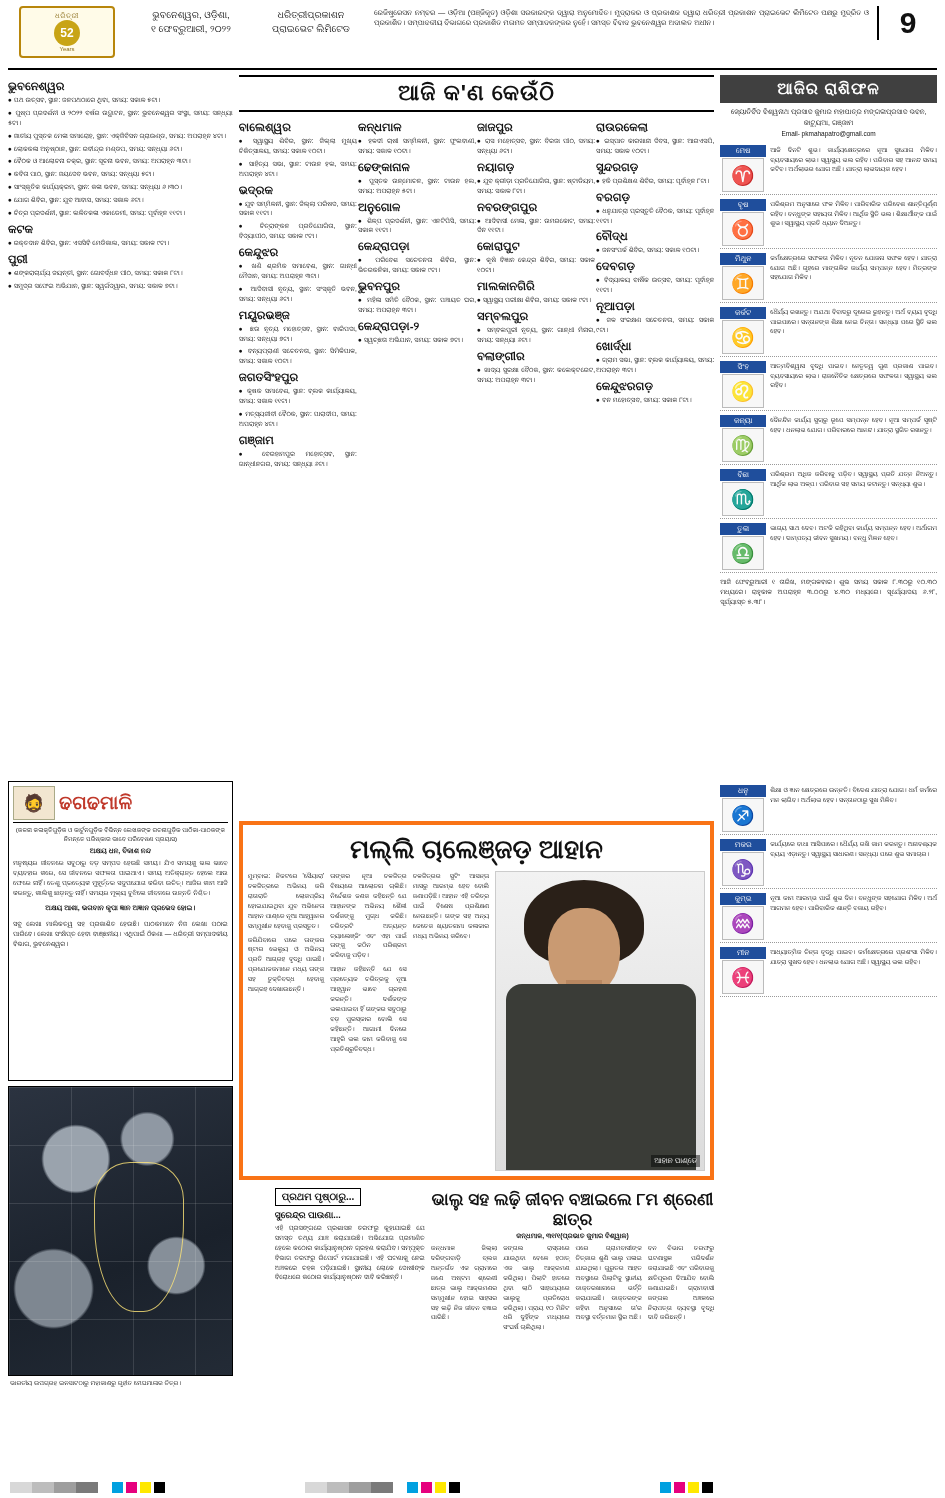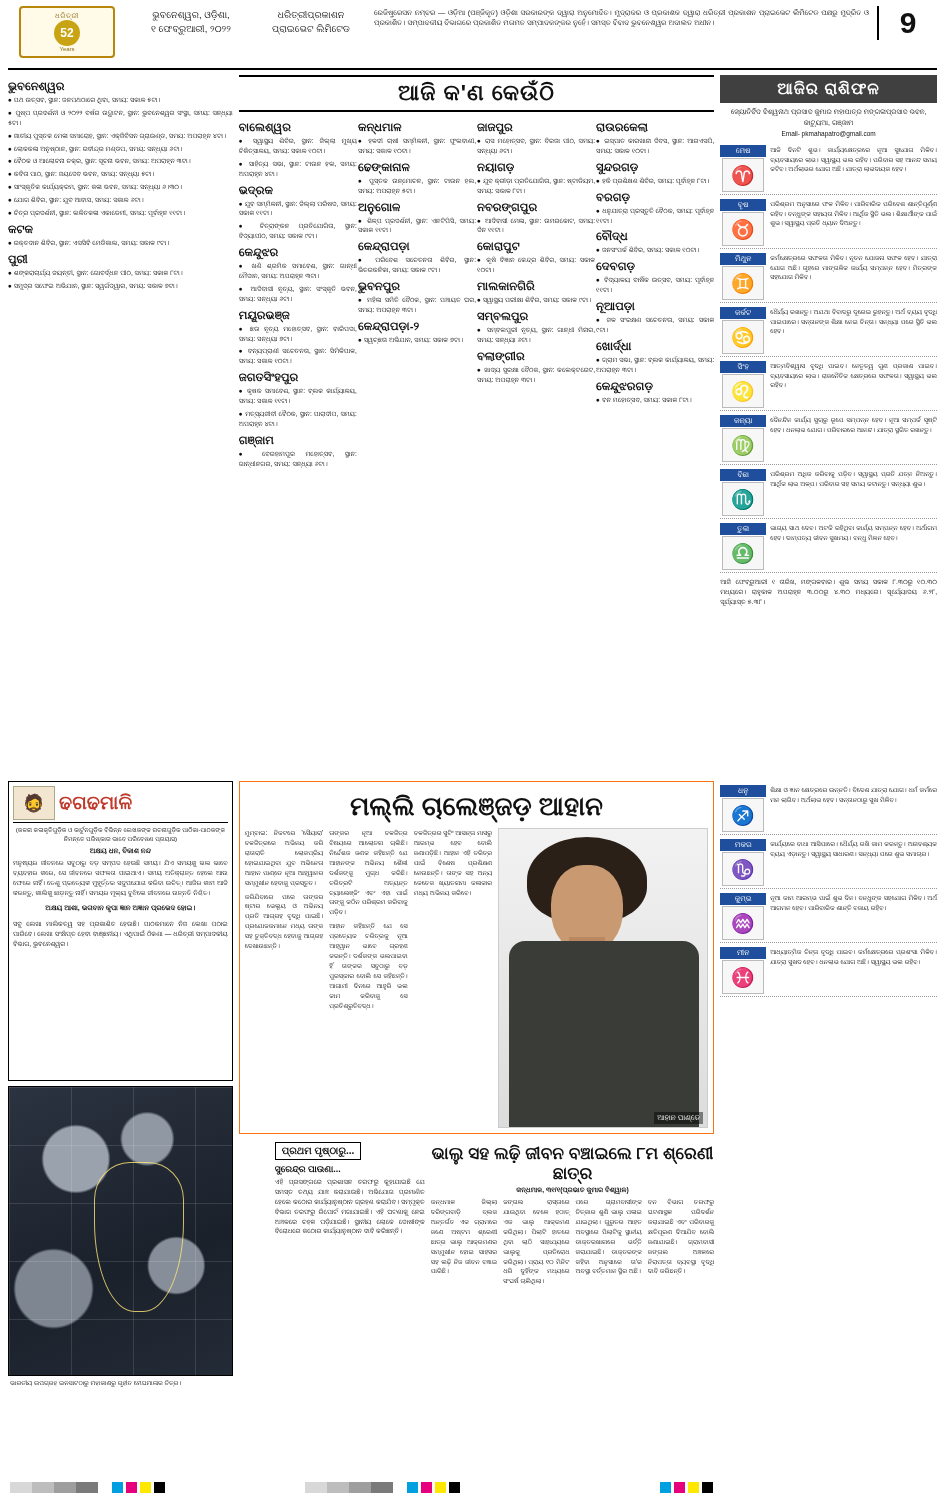--- a/index.html
+++ b/index.html
@@ -76,21 +76,21 @@
      linear-gradient(160deg,#2b3340,#1a212b 60%,#232b36);
      position:relative; }
   .satellite .grid { position:absolute; inset:0; background-image:
      linear-gradient(to right, rgba(255,255,255,.12) 1px, transparent 1px),
      linear-gradient(to bottom, rgba(255,255,255,.12) 1px, transparent 1px);
      background-size:62px 58px; }
   .satellite .india { position:absolute; left:38%; top:26%; width:90px; height:150px; border:1px solid rgba(255,230,120,.8); border-radius:40% 40% 45% 45%/25% 25% 60% 60%; }
   .sat-cap { font-size:6.3px; line-height:1.4; padding:3px 2px 0; text-align:justify; }
 
   .feature-title { font-size:26px; font-weight:bold; text-align:center; padding:4px 0 6px; }
-  .feature-box { border:1px solid #f97316; padding:5px; }
+  .feature-box { border:4px solid #f97316; padding:5px;margin-top:40px; }
   .feat-flex { display:flex; gap:6px; }
   .feat-cols { flex:1; display:flex; gap:6px; }
   .feat-cols > div { flex:1; font-size:6.4px; line-height:1.55; text-align:justify; }
   .photo { width:210px; height:300px; background:linear-gradient(180deg,#f2f2f2,#dcdcdc); position:relative; overflow:hidden; border:1px solid #ccc; }
   .photo .hair { position:absolute; left:28px; top:8px; width:120px; height:86px; background:#2a2018; border-radius:50% 50% 42% 42%; }
   .photo .face { position:absolute; left:52px; top:36px; width:72px; height:88px; background:#c99a72; border-radius:45% 45% 48% 48%; }
   .photo .body { position:absolute; left:10px; top:112px; width:190px; height:190px; background:#3a3c37; border-radius:16px 16px 0 0; }
   .photo .neck { position:absolute; left:70px; top:108px; width:36px; height:28px; background:#b98861; }
   .photo-cap { position:absolute; right:4px; bottom:3px; font-size:7.5px; color:#fff; background:rgba(0,0,0,.45); padding:1px 3px; }
 

